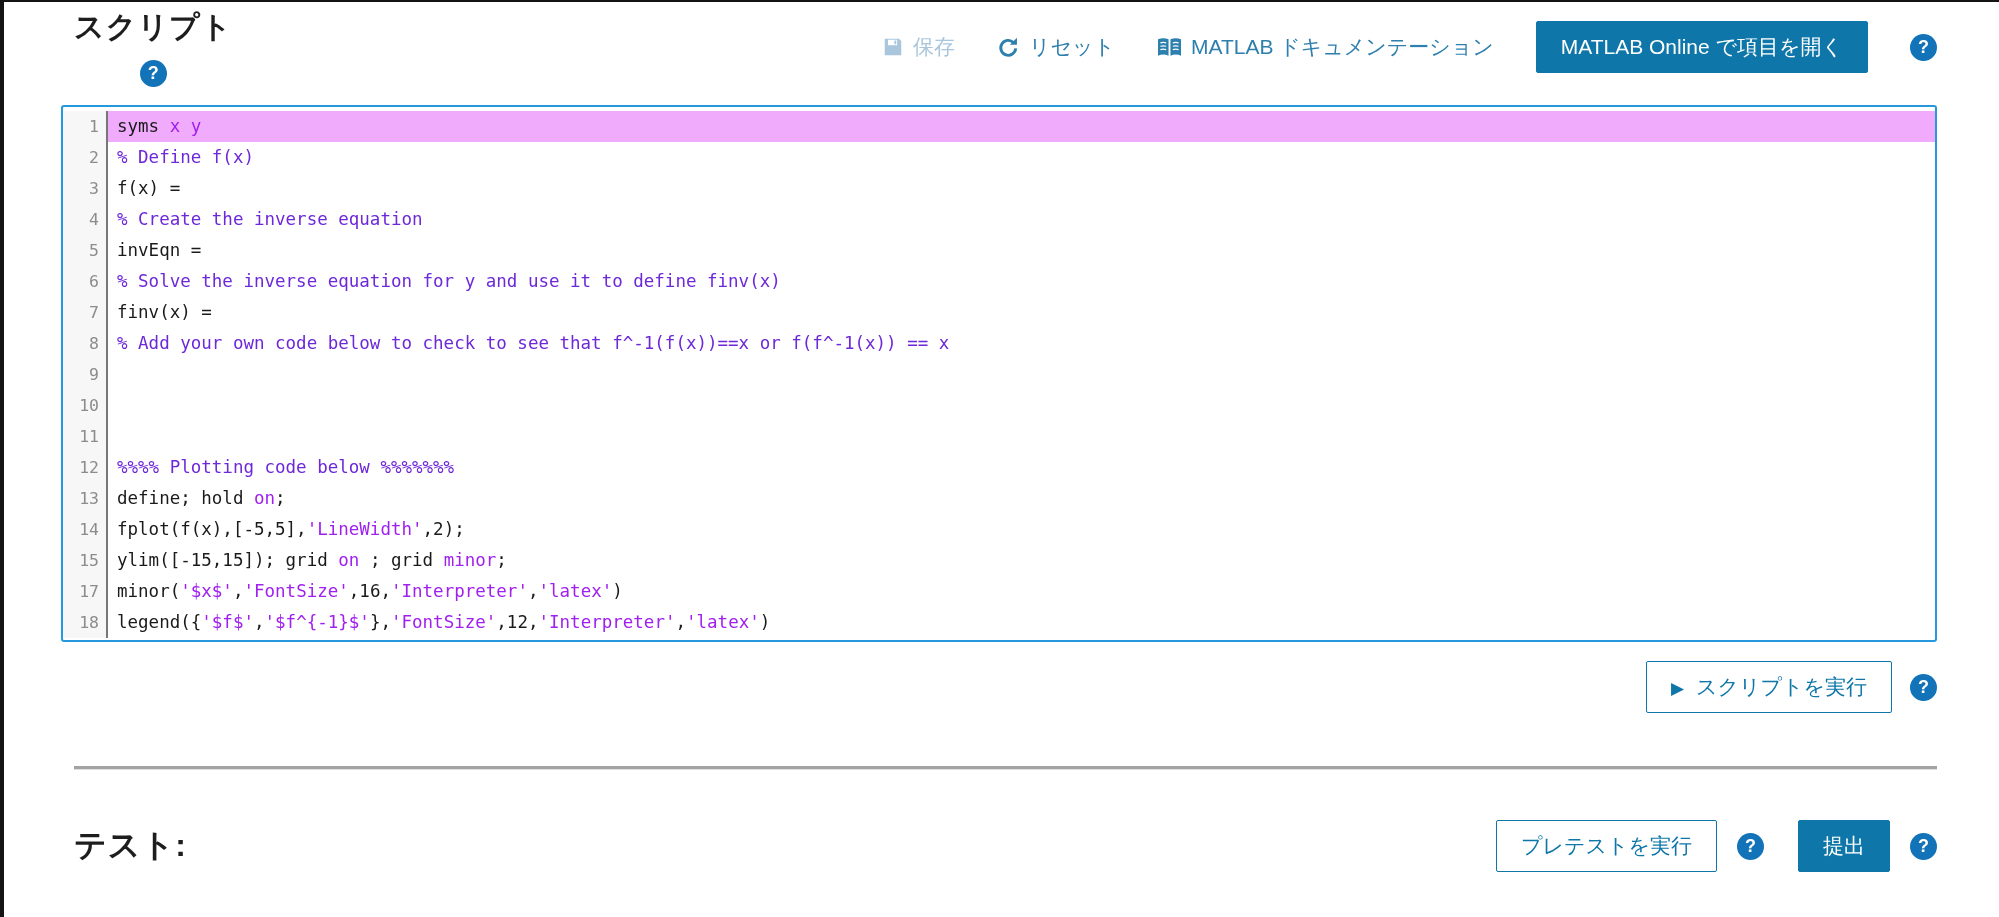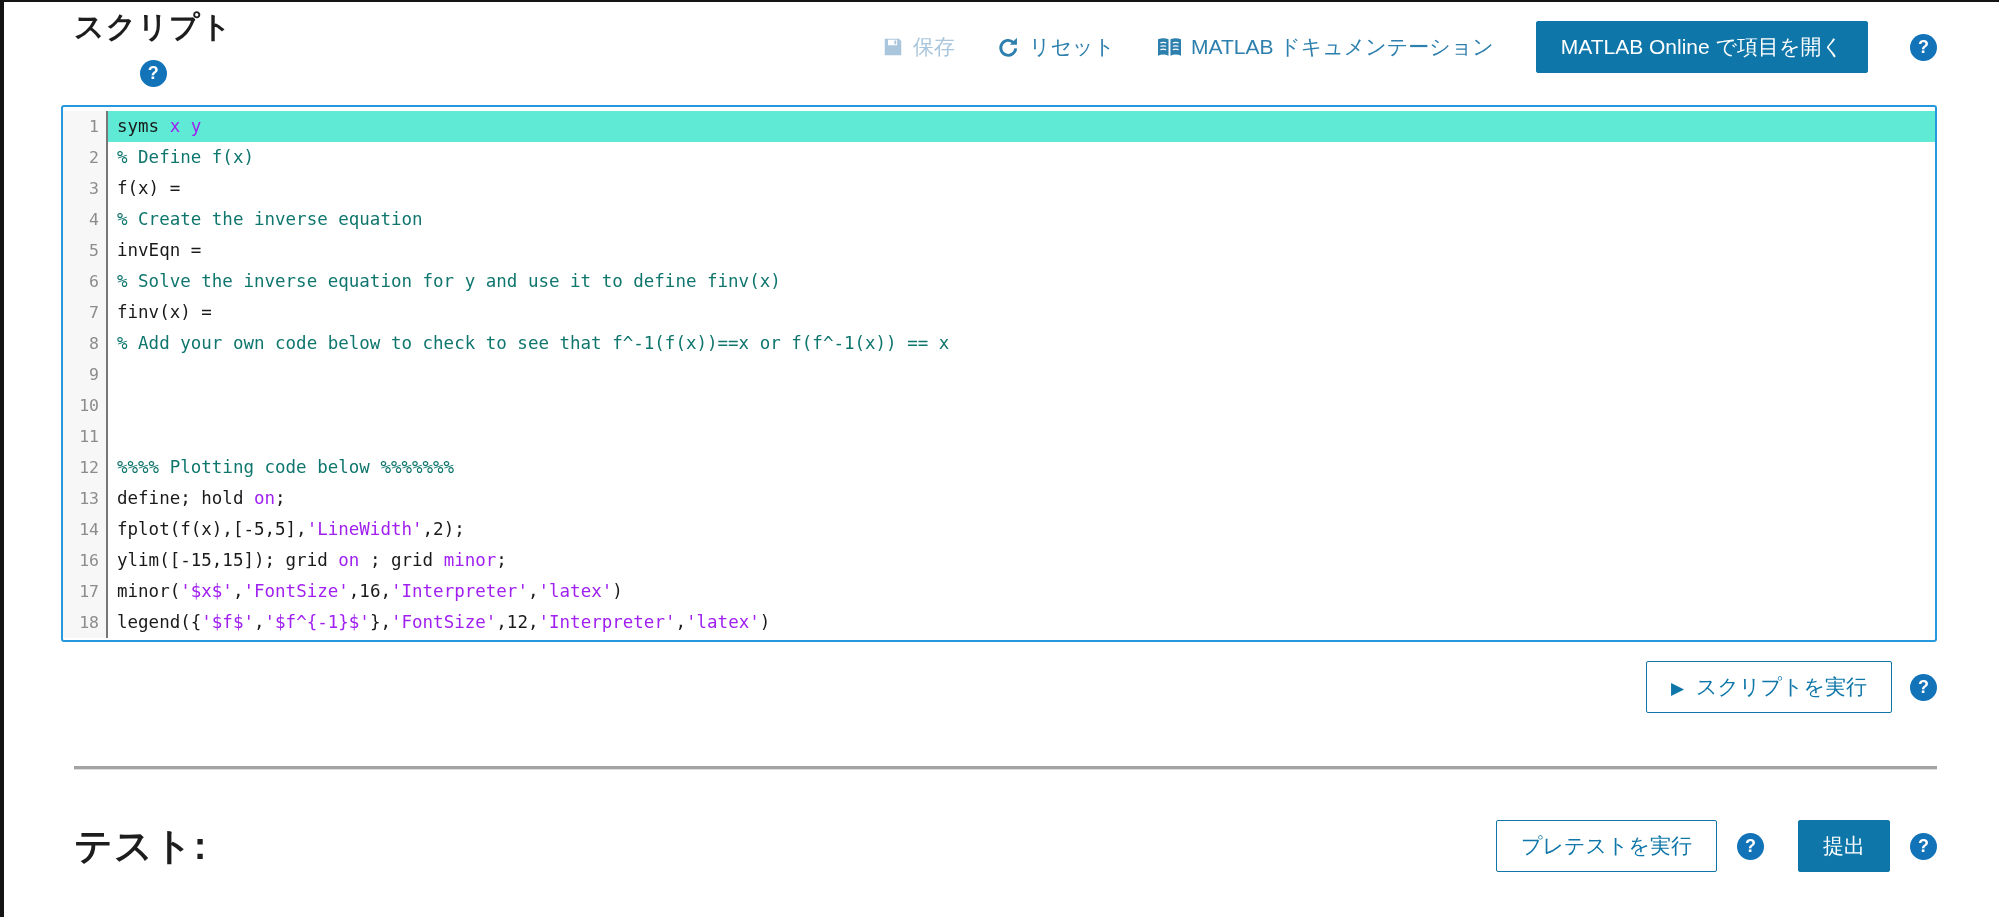--- a/index.html
+++ b/index.html
@@ -48,33 +48,33 @@
   .editor-lines{padding-top:4px;padding-bottom:2px;}
   .code-line{
     display:flex;height:31px;line-height:31px;
     font-family:"DejaVu Sans Mono", monospace;font-size:17.5px;
   }
   .line-number{
     flex:none;width:36px;text-align:right;color:#8c8c8c;font-size:16.5px;
     background:#f7f7f7;border-right:2px solid #777;padding-right:7px;
   }
   .line-code{flex:1;padding-left:9px;white-space:pre;color:#1a1a1a;}
-  .code-line.active .line-code{background:#5eead4;}
+  .code-line.active .line-code{background:#f0abfc;}
   .tok-code{color:#1a1a1a;}
-  .tok-com{color:#0f766e;}
+  .tok-com{color:#6d28d9;}
   .tok-str{color:#a020f0;}
 
   
   .run-row{display:flex;align-items:center;justify-content:flex-end;gap:18px;margin-top:19px;}
   .play-glyph{font-size:17px;line-height:1;transform:translateY(1px);}
 
   
   .divider{height:3px;background:#a3a3a3;border-bottom:1px solid #e0e0e0;margin:53px 0 0 13px;}
   .tests-row{display:flex;align-items:center;justify-content:space-between;margin-top:50px;padding-left:13px;}
-  .tests-title{font-size:38px;font-weight:bold;color:#1d1d1d;letter-spacing:1px;}
+  .tests-title{font-size:32px;font-weight:bold;color:#1d1d1d;letter-spacing:1px;}
   .tests-actions{display:flex;align-items:center;gap:20px;}
   .tests-actions .gap-lg{margin-left:14px;}
 </style>
 </head>
 <body>
 
 <div class="main">
 
   <div class="header-row">
     <div class="header-left">
@@ -165,21 +165,21 @@
         </div>
         <div class="code-line">
           <span class="line-number">13</span>
           <span class="line-code"><span class="tok-code">define; hold </span><span class="tok-str">on</span><span class="tok-code">;</span></span>
         </div>
         <div class="code-line">
           <span class="line-number">14</span>
           <span class="line-code"><span class="tok-code">fplot(f(x),[-5,5],</span><span class="tok-str">'LineWidth'</span><span class="tok-code">,2);</span></span>
         </div>
         <div class="code-line">
-          <span class="line-number">16</span>
+          <span class="line-number">15</span>
           <span class="line-code"><span class="tok-code">ylim([-15,15]); grid </span><span class="tok-str">on</span><span class="tok-code"> ; grid </span><span class="tok-str">minor</span><span class="tok-code">;</span></span>
         </div>
         <div class="code-line">
           <span class="line-number">17</span>
           <span class="line-code"><span class="tok-code">minor(</span><span class="tok-str">'$x$'</span><span class="tok-code">,</span><span class="tok-str">'FontSize'</span><span class="tok-code">,16,</span><span class="tok-str">'Interpreter'</span><span class="tok-code">,</span><span class="tok-str">'latex'</span><span class="tok-code">)</span></span>
         </div>
         <div class="code-line">
           <span class="line-number">18</span>
           <span class="line-code"><span class="tok-code">legend({</span><span class="tok-str">'$f$'</span><span class="tok-code">,</span><span class="tok-str">'$f^{-1}$'</span><span class="tok-code">},</span><span class="tok-str">'FontSize'</span><span class="tok-code">,12,</span><span class="tok-str">'Interpreter'</span><span class="tok-code">,</span><span class="tok-str">'latex'</span><span class="tok-code">)</span></span>
         </div>

